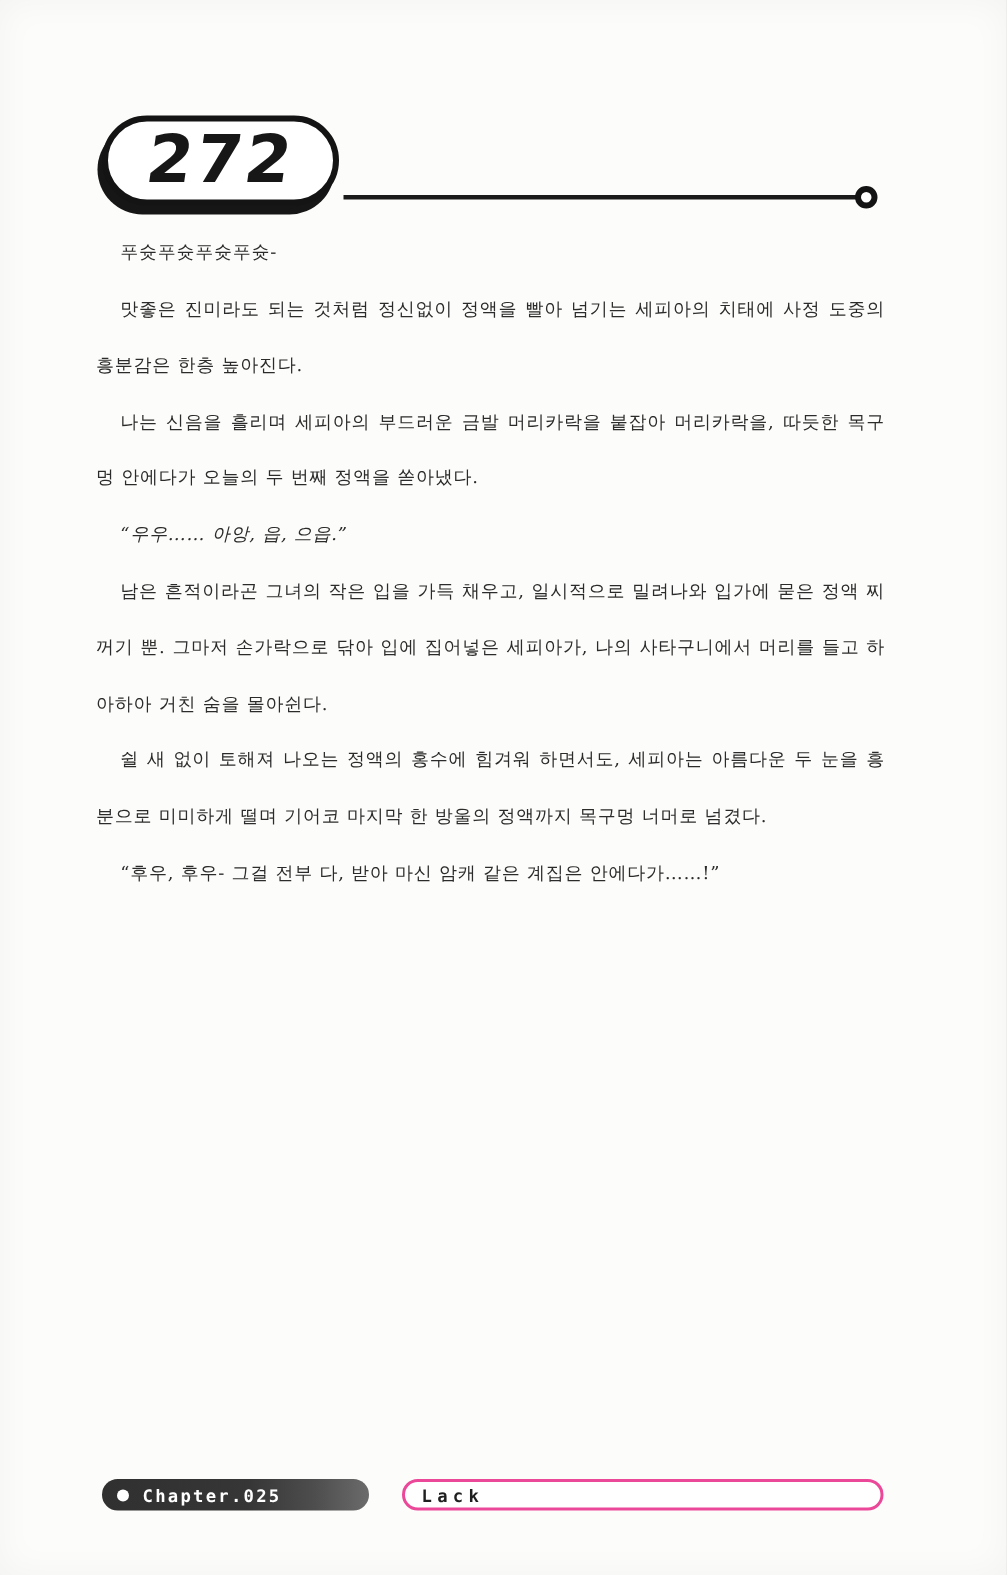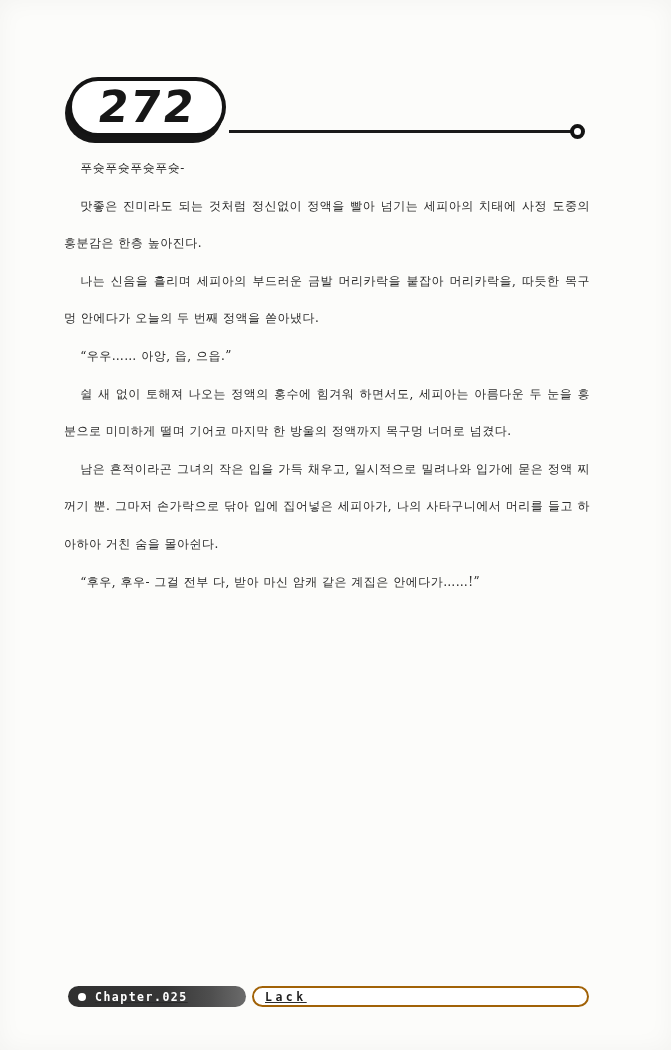--- a/index.html
+++ b/index.html
@@ -60,33 +60,32 @@
     position: absolute;
     top: 150px; left: 64px;
     width: 526px;
     font-size: 12px;
     line-height: 37.6px;
     text-align: justify;
     letter-spacing: 0.5px;
   }
   .text-block p { margin: 0; text-indent: 1.35em; }
   .p-sfx   { margin-bottom: 38px; }
-  .p-dlg-solo { margin-top: 25px; margin-bottom: 42px; }
+  .p-dlg-solo { margin-top: 25px; margin-bottom: 42px; font-style: italic; }
 
   
   .footer {
     position: absolute;
     top: 986px; left: 68px;
     width: 521px; height: 38px;
     display: flex;
-    gap: 6px;
+    gap: 22px;
     font-family: "DejaVu Sans Mono", "Liberation Mono", monospace;
     font-size: 11.5px;
     font-weight: bold;
-    text-decoration: underline;
   }
   .chapter-pill {
     width: 178px; height: 21px;
     border-radius: 11px;
     background: linear-gradient(90deg, #303030 0%, #363636 55%, #4e4e4e 80%, #6b6b6b 100%);
     color: #ffffff;
     display: flex; align-items: center;
     padding-left: 10px;
     box-sizing: border-box;
     letter-spacing: 1.5px;
@@ -94,21 +93,21 @@
   .chapter-pill .dot {
     width: 8px; height: 8px;
     background: #ffffff;
     border-radius: 50%;
     margin-right: 9px;
     flex: 0 0 auto;
   }
   .title-pill {
     flex: 1;
     height: 21px;
-    border: 2px solid #a16207;
+    border: 2px solid #ec4899;
     border-radius: 11px;
     background: #ffffff;
     color: #1f1f1f;
     display: flex; align-items: center;
     padding-left: 11px;
     box-sizing: border-box;
     letter-spacing: 3.5px;
   }
 </style>
 </head>
@@ -122,22 +121,22 @@
     </div>
     <div class="header-rule"></div>
     <div class="header-ring"></div>
   </div>
 
   <div class="text-block">
     <p class="p-sfx">푸슛푸슛푸슛푸슛-</p>
     <p class="p-body">맛좋은 진미라도 되는 것처럼 정신없이 정액을 빨아 넘기는 세피아의 치태에 사정 도중의 흥분감은 한층 높아진다.</p>
     <p class="p-body">나는 신음을 흘리며 세피아의 부드러운 금발 머리카락을 붙잡아 머리카락을, 따듯한 목구멍 안에다가 오늘의 두 번째 정액을 쏟아냈다.</p>
     <p class="p-dlg-solo">“우우…… 아앙, 읍, 으읍.”</p>
+    <p class="p-body">남은 흔적이라곤 그녀의 작은 입을 가득 채우고, 일시적으로 밀려나와 입가에 묻은 정액 찌꺼기 뿐. 그마저 손가락으로 닦아 입에 집어넣은 세피아가, 나의 사타구니에서 머리를 들고 하아하아 거친 숨을 몰아쉰다.</p>
     <p class="p-body">쉴 새 없이 토해져 나오는 정액의 홍수에 힘겨워 하면서도, 세피아는 아름다운 두 눈을 흥분으로 미미하게 떨며 기어코 마지막 한 방울의 정액까지 목구멍 너머로 넘겼다.</p>
-    <p class="p-body">남은 흔적이라곤 그녀의 작은 입을 가득 채우고, 일시적으로 밀려나와 입가에 묻은 정액 찌꺼기 뿐. 그마저 손가락으로 닦아 입에 집어넣은 세피아가, 나의 사타구니에서 머리를 들고 하아하아 거친 숨을 몰아쉰다.</p>
     <p class="p-dlg">“후우, 후우- 그걸 전부 다, 받아 마신 암캐 같은 계집은 안에다가……!”</p>
   </div>
 
   <div class="footer">
     <div class="chapter-pill">
       <span class="dot"></span>
       <span>Chapter.025</span>
     </div>
     <div class="title-pill">
       <span>Lack</span>

